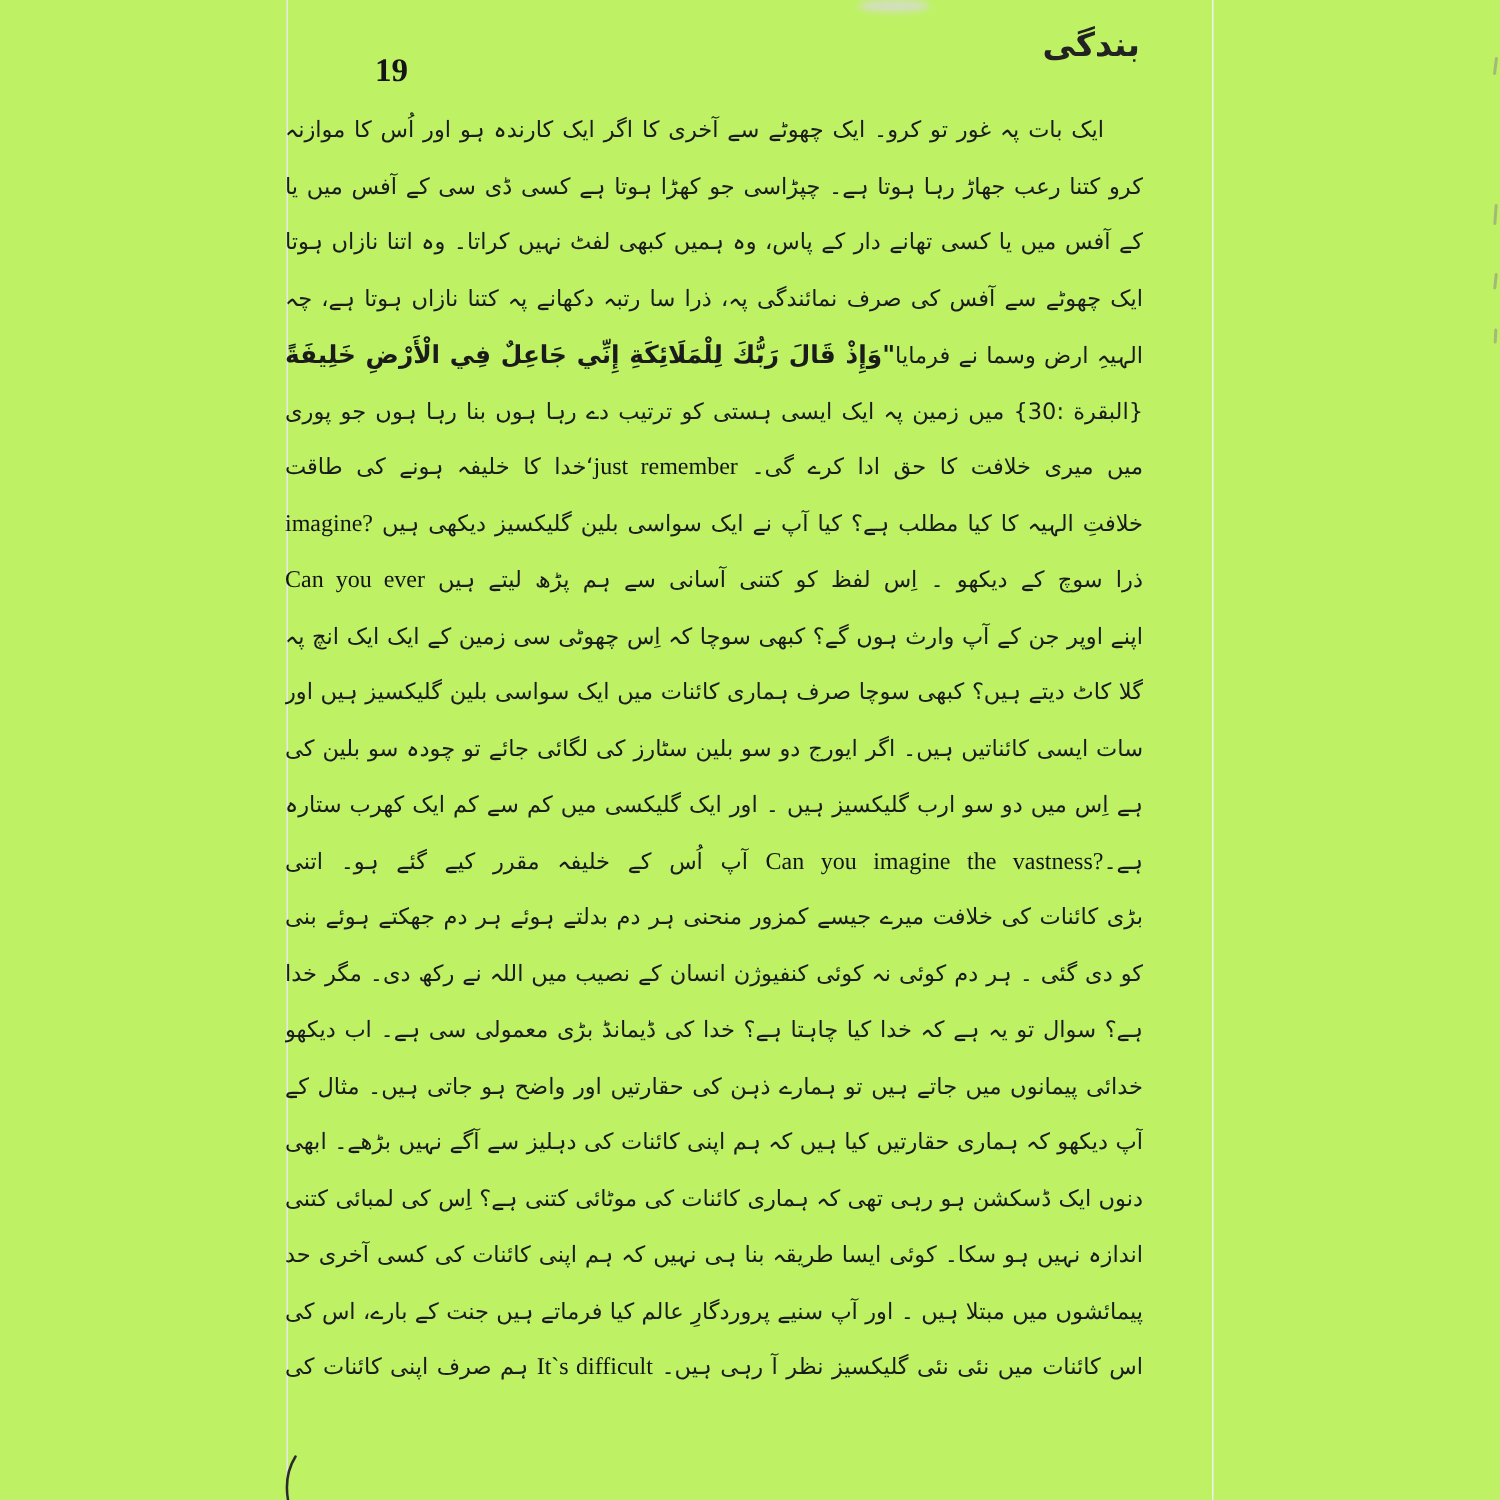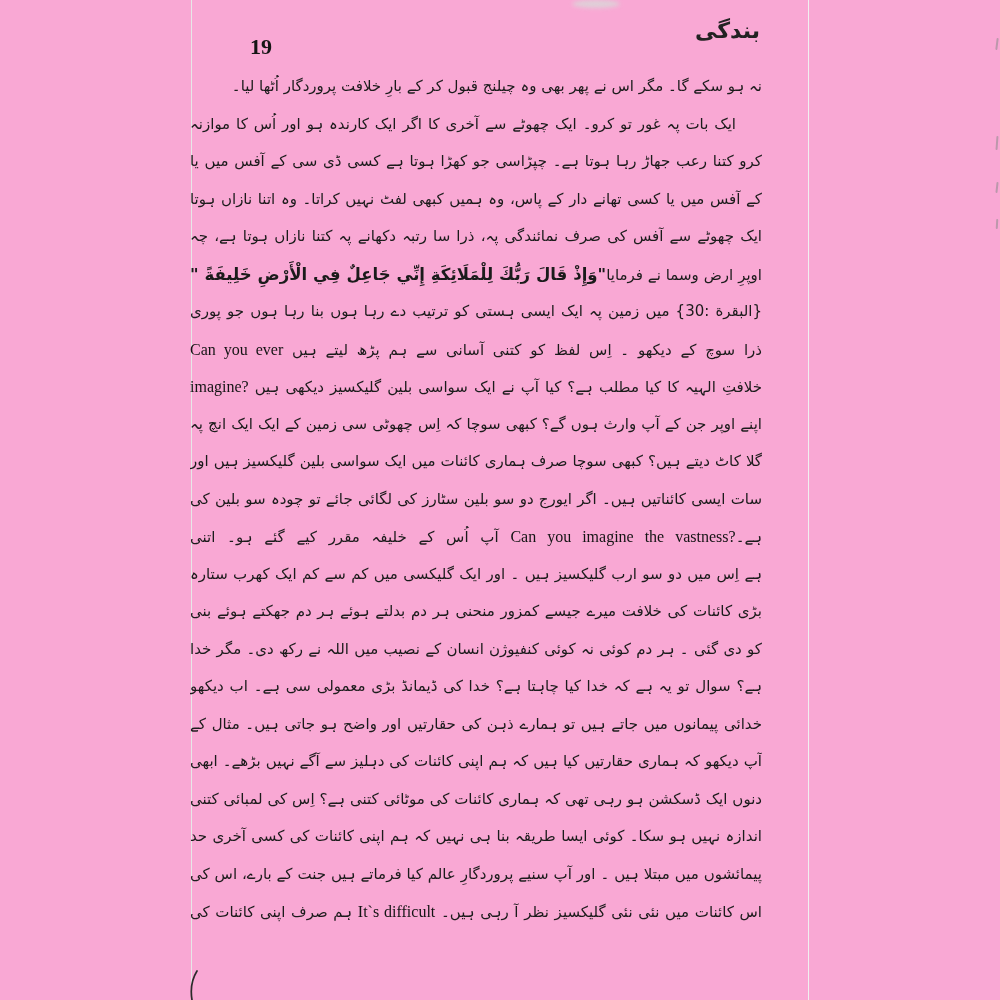--- a/index.html
+++ b/index.html
@@ -1,21 +1,21 @@
 <!DOCTYPE html>
 <html><head>
 <meta charset="utf-8">
 <style>
   html,body{margin:0;padding:0;}
   body{
     width:1000px;height:1000px;position:relative;overflow:hidden;
     background:#ffffff;
     font-family:"DejaVu Sans",sans-serif;
   }
-  .scan-page{position:absolute;inset:0;background:#f9a8d4;padding-left:24px;}
+  .scan-page{position:absolute;inset:0;background:#bef264;padding-left:24px;}
   
   .edge-line{position:absolute;top:0;height:1000px;width:1px;}
   .edge-left{left:191px;background:#e7e7e7;}
   .edge-right{left:808px;background:#f0f0f0;}
   .smudge{position:absolute;left:572px;top:0;width:48px;height:8px;background:#d9d9d9;border-radius:50%;filter:blur(2px);opacity:.8;}
   .edge-tick{position:absolute;left:996px;width:2px;background:#8a8a8a;opacity:.55;border-radius:1px;}
   .tick1{top:38px;height:12px;transform:rotate(7deg);}
   .tick2{top:136px;height:14px;transform:rotate(4deg);}
   .tick3{top:182px;height:11px;transform:rotate(6deg);}
   .tick4{top:219px;height:10px;transform:rotate(3deg);}
@@ -64,34 +64,34 @@
   <div class="edge-tick tick4"></div>
 
   <svg class="curl" width="16" height="32" viewBox="0 0 16 32">
     <path d="M 11 1 C 6 9 4 18 6 30" stroke="#2b2b2b" stroke-width="1.7" fill="none" stroke-linecap="round"></path>
   </svg>
 
   <div class="header-title">بندگی</div>
   <div class="page-number">19</div>
 
   <div class="body-text">
-      <div class="line end"><span class="s-u">نہ ہو سکے گا۔ مگر اس نے پھر بھی وہ چیلنج قبول کر کے بارِ خلافت پروردگار اُٹھا لیا۔</span></div>
       <div class="line indent"><span class="s-u">ایک بات پہ غور تو کرو۔ ایک چھوٹے سے آخری کا اگر ایک کارندہ ہو اور اُس کا موازنہ</span></div>
       <div class="line"><span class="s-u">کرو کتنا رعب جھاڑ رہا ہوتا ہے۔ چپڑاسی جو کھڑا ہوتا ہے کسی ڈی سی کے آفس میں یا کسی اے سی</span></div>
       <div class="line"><span class="s-u">کے آفس میں یا کسی تھانے دار کے پاس، وہ ہمیں کبھی لفٹ نہیں کراتا۔ وہ اتنا نازاں ہوتا ہے۔</span></div>
       <div class="line"><span class="s-u">ایک چھوٹے سے آفس کی صرف نمائندگی پہ، ذرا سا رتبہ دکھانے پہ کتنا نازاں ہوتا ہے، چہ جائیکہ</span></div>
-      <div class="line"><span class="s-u">اوپرِ ارض وسما نے فرمایا</span><span class="s-a">"وَإِذْ قَالَ رَبُّكَ لِلْمَلَائِكَةِ إِنِّي جَاعِلٌ فِي الْأَرْضِ خَلِيفَةً "</span></div>
+      <div class="line"><span class="s-u">الہیہِ ارض وسما نے فرمایا</span><span class="s-a">"وَإِذْ قَالَ رَبُّكَ لِلْمَلَائِكَةِ إِنِّي جَاعِلٌ فِي الْأَرْضِ خَلِيفَةً "</span></div>
       <div class="line"><span class="s-u">{البقرة :30} میں زمین پہ ایک ایسی ہستی کو ترتیب دے رہا ہوں بنا رہا ہوں جو پوری کائناتوں</span></div>
+      <div class="line"><span class="s-u">میں میری خلافت کا حق ادا کرے گی۔ </span><span class="s-e" dir="ltr">just remember</span><span class="s-u">‘خدا کا خلیفہ ہونے کی طاقت</span></div>
+      <div class="line"><span class="s-u">خلافتِ الہیہ کا کیا مطلب ہے؟ کیا آپ نے ایک سواسی بلین گلیکسیز دیکھی ہیں </span><span class="s-e" dir="ltr">imagine?</span></div>
       <div class="line"><span class="s-u">ذرا سوچ کے دیکھو ۔ اِس لفظ کو کتنی آسانی سے ہم پڑھ لیتے ہیں </span><span class="s-e" dir="ltr">Can you ever</span></div>
-      <div class="line"><span class="s-u">خلافتِ الہیہ کا کیا مطلب ہے؟ کیا آپ نے ایک سواسی بلین گلیکسیز دیکھی ہیں </span><span class="s-e" dir="ltr">imagine?</span></div>
       <div class="line"><span class="s-u">اپنے اوپر جن کے آپ وارث ہوں گے؟ کبھی سوچا کہ اِس چھوٹی سی زمین کے ایک ایک انچ پہ ہم</span></div>
       <div class="line"><span class="s-u">گلا کاٹ دیتے ہیں؟ کبھی سوچا صرف ہماری کائنات میں ایک سواسی بلین گلیکسیز ہیں اور اُدھر</span></div>
       <div class="line"><span class="s-u">سات ایسی کائناتیں ہیں۔ اگر ایورج دو سو بلین سٹارز کی لگائی جائے تو چودہ سو بلین کی یہ کائنات جو</span></div>
+      <div class="line"><span class="s-u">ہے اِس میں دو سو ارب گلیکسیز ہیں ۔ اور ایک گلیکسی میں کم سے کم ایک کھرب ستارہ</span></div>
       <div class="line"><span class="s-u">ہے۔</span><span class="s-e" dir="ltr">Can you imagine the vastness?</span><span class="s-u"> آپ اُس کے خلیفہ مقرر کیے گئے ہو۔ اتنی</span></div>
-      <div class="line"><span class="s-u">ہے اِس میں دو سو ارب گلیکسیز ہیں ۔ اور ایک گلیکسی میں کم سے کم ایک کھرب ستارہ</span></div>
       <div class="line"><span class="s-u">بڑی کائنات کی خلافت میرے جیسے کمزور منحنی ہر دم بدلتے ہوئے ہر دم جھکتے ہوئے بنی نوع انسان</span></div>
       <div class="line"><span class="s-u">کو دی گئی ۔ ہر دم کوئی نہ کوئی کنفیوژن انسان کے نصیب میں اللہ نے رکھ دی۔ مگر خدا کی ڈیمانڈ کیا</span></div>
       <div class="line"><span class="s-u">ہے؟ سوال تو یہ ہے کہ خدا کیا چاہتا ہے؟ خدا کی ڈیمانڈ بڑی معمولی سی ہے۔ اب دیکھو جب ہم</span></div>
       <div class="line"><span class="s-u">خدائی پیمانوں میں جاتے ہیں تو ہمارے ذہن کی حقارتیں اور واضح ہو جاتی ہیں۔ مثال کے طور پہ</span></div>
       <div class="line"><span class="s-u">آپ دیکھو کہ ہماری حقارتیں کیا ہیں کہ ہم اپنی کائنات کی دہلیز سے آگے نہیں بڑھے۔ ابھی پچھلے</span></div>
       <div class="line"><span class="s-u">دنوں ایک ڈسکشن ہو رہی تھی کہ ہماری کائنات کی موٹائی کتنی ہے؟ اِس کی لمبائی کتنی ہے؟ ابھی تک</span></div>
       <div class="line"><span class="s-u">اندازہ نہیں ہو سکا۔ کوئی ایسا طریقہ بنا ہی نہیں کہ ہم اپنی کائنات کی کسی آخری حد تک چلے جاتے ۔</span></div>
       <div class="line"><span class="s-u">پیمائشوں میں مبتلا ہیں ۔ اور آپ سنیے پروردگارِ عالم کیا فرماتے ہیں جنت کے بارے، اس کی</span></div>
       <div class="line"><span class="s-u">اس کائنات میں نئی نئی گلیکسیز نظر آ رہی ہیں۔ </span><span class="s-e" dir="ltr">It`s difficult</span><span class="s-u"> ہم صرف اپنی کائنات کی</span></div>
     </div>

